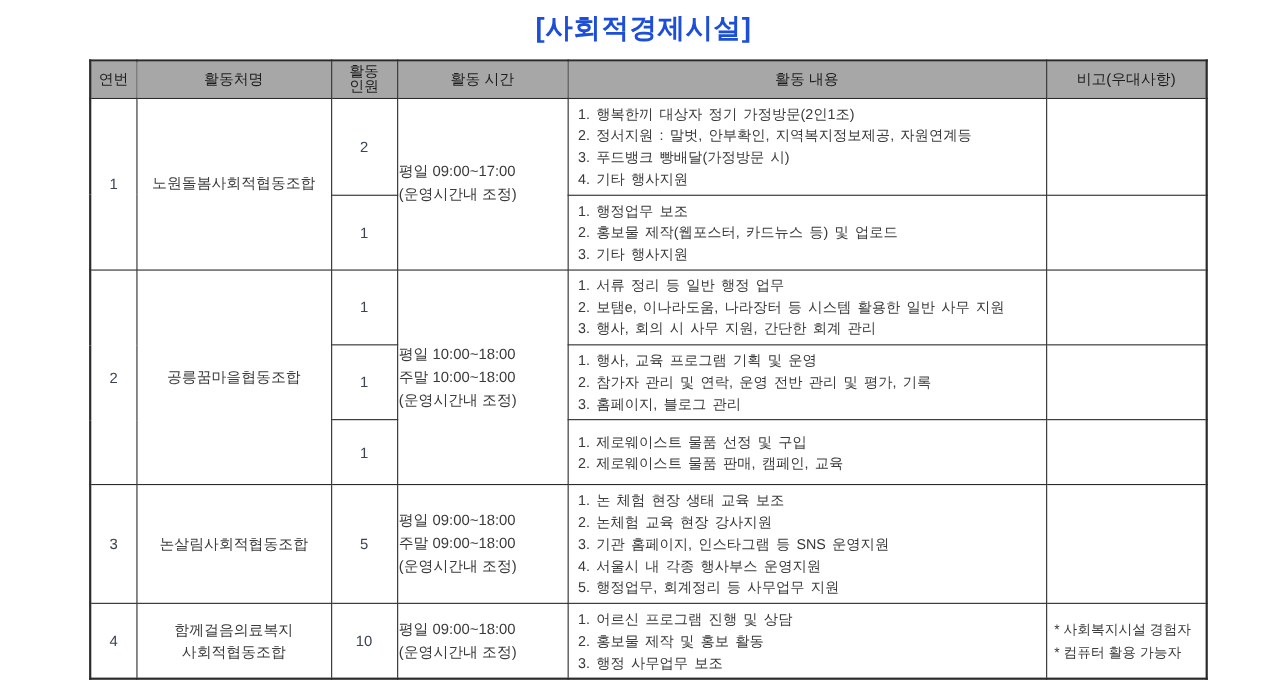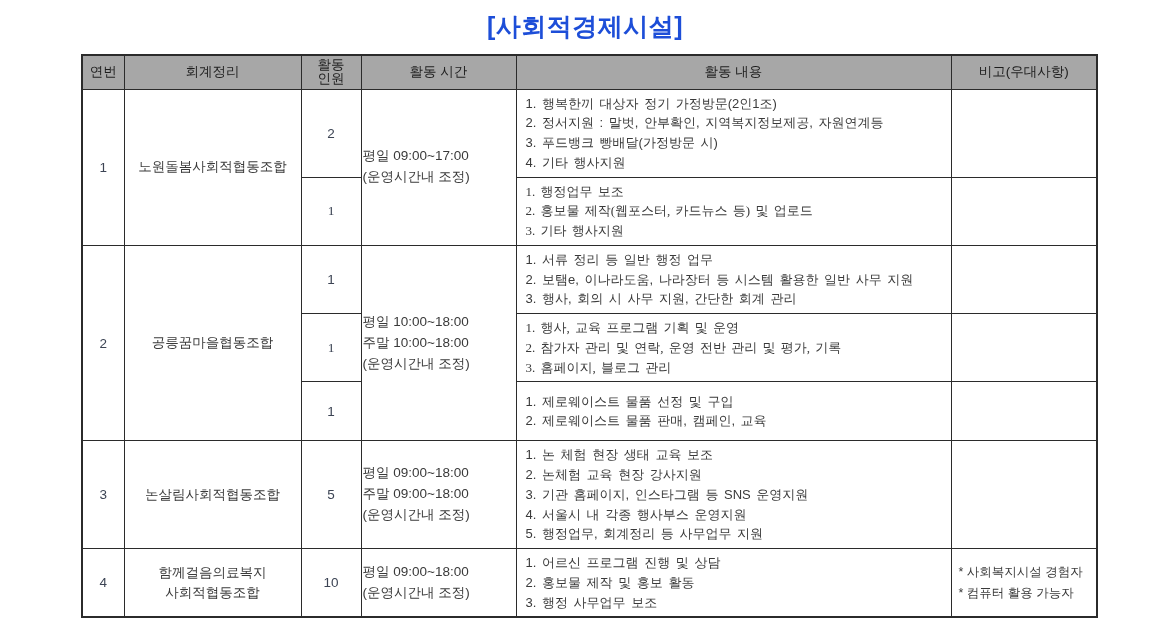--- a/index.html
+++ b/index.html
@@ -59,21 +59,21 @@
     padding: 2px 4px;
     height: 33px;
   }
   td.c-no   { text-align: center; font-size: 13.5px; color: #3c4454; }
   td.c-name { text-align: center; font-size: 13.5px; line-height: 1.45; padding: 5px 4px; }
   td.c-cnt  { text-align: center; font-size: 13.5px; color: #3c4454; }
   td.c-time { text-align: left; font-size: 13.5px; line-height: 1.55; }
   td.c-tasks{ text-align: left; font-size: 13px; line-height: 1.52; padding: 4px 6px 4px 9px; word-spacing: 2px; }
   td.c-note { text-align: left; font-size: 12.5px; line-height: 1.65; padding: 2px 4px 2px 7px; }
   tr.h84 > td { height: 84px; }
-  tr.h65 > td { height: 65px; font-family: Liberation Serif, serif; }
+  tr.h65 > td { height: 65px; }
   tr.h64 > td { height: 64px; }
   tr.h59 > td { height: 59px; }
   tr.h97 > td { height: 97px; margin-top: 44px; }
   tr.h62 > td { height: 62px; }
 </style>
 </head>
 <body>
 
 <div>
   <div class="subtitle">[사회적경제시설]</div>
@@ -83,21 +83,21 @@
       <col style="width:42px">
       <col style="width:177px">
       <col style="width:60px">
       <col style="width:155px">
       <col style="width:435px">
       <col style="width:146px">
     </colgroup>
     <thead>
       <tr>
         <th>연번</th>
-        <th>회계정리</th>
+        <th>활동처명</th>
         <th>활동
 인원</th>
         <th>활동 시간</th>
         <th>활동 내용</th>
         <th>비고(우대사항)</th>
       </tr>
     </thead>
     <tbody>
 
       <tr class="h84">

